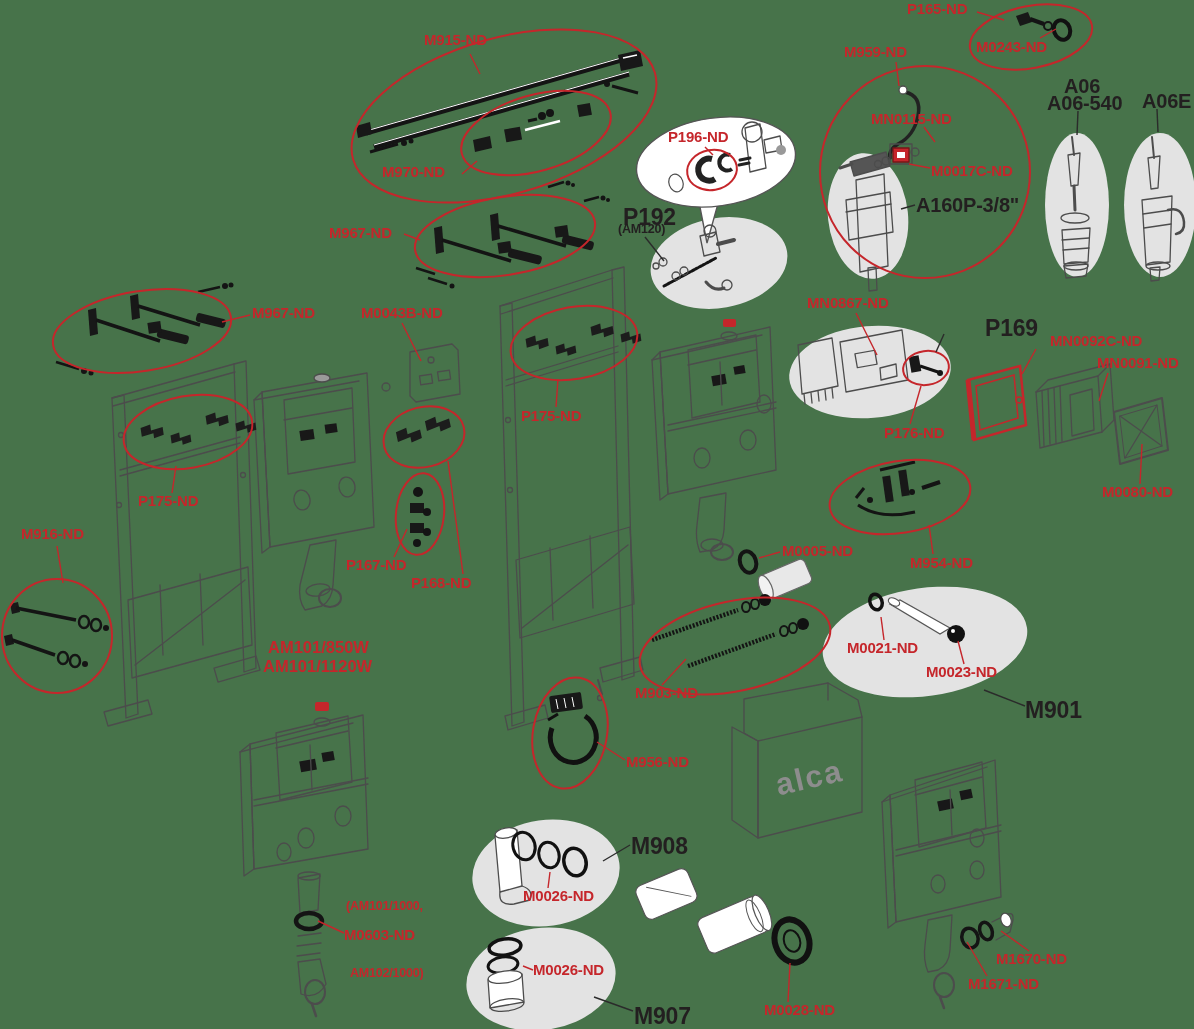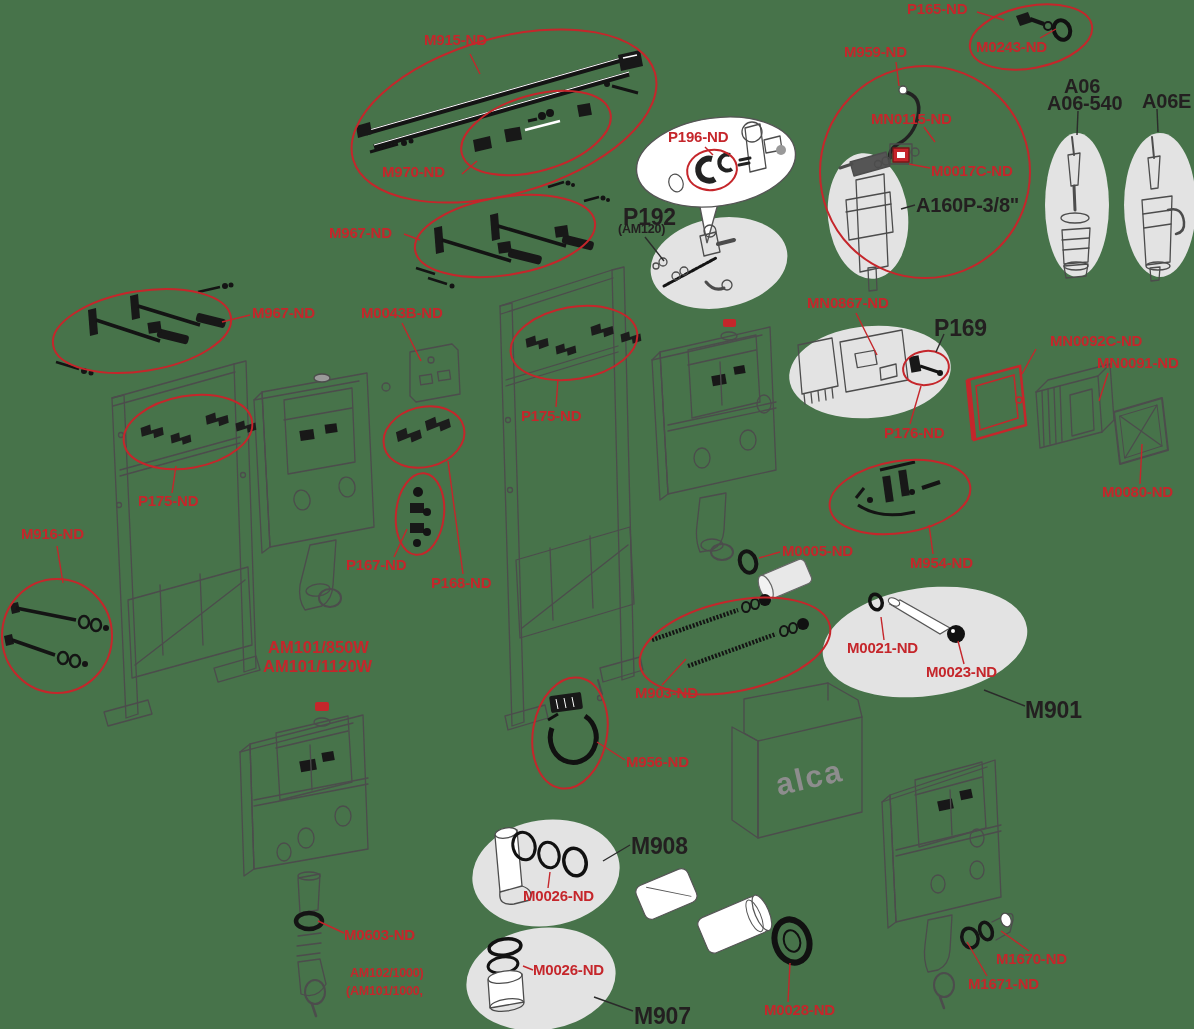--- a/index.html
+++ b/index.html
@@ -568,39 +568,39 @@
   <div class="lbl black xl" style="left:1142px;top:91px">A06E</div>
   <div class="lbl" style="left:668px;top:129px">P196-ND</div>
   <div class="lbl black big" style="left:623px;top:206px">P192</div>
   <div class="lbl black small" style="left:618px;top:223px">(AM120)</div>
   <div class="lbl" style="left:252px;top:305px">M967-ND</div>
   <div class="lbl" style="left:361px;top:305px">M0043B-ND</div>
   <div class="lbl" style="left:138px;top:493px">P175-ND</div>
   <div class="lbl" style="left:521px;top:408px">P175-ND</div>
   <div class="lbl" style="left:21px;top:526px">M916-ND</div>
   <div class="lbl" style="left:346px;top:557px">P167-ND</div>
-  <div class="lbl" style="left:431px;top:575px">P168-ND</div>
+  <div class="lbl" style="left:411px;top:575px">P168-ND</div>
   <div class="lbl am" style="left:268px;top:639px">AM101/850W</div>
   <div class="lbl am" style="left:263px;top:658px">AM101/1120W</div>
   <div class="lbl" style="left:807px;top:295px">MN0867-ND</div>
-  <div class="lbl black big" style="left:934px;top:317px">P169</div>
+  <div class="lbl black big" style="left:985px;top:317px">P169</div>
   <div class="lbl" style="left:1050px;top:333px">MN0092C-ND</div>
   <div class="lbl" style="left:1097px;top:355px">MN0091-ND</div>
   <div class="lbl" style="left:884px;top:425px">P176-ND</div>
   <div class="lbl" style="left:1102px;top:484px">M0080-ND</div>
   <div class="lbl" style="left:782px;top:543px">M0005-ND</div>
   <div class="lbl" style="left:910px;top:555px">M954-ND</div>
   <div class="lbl" style="left:847px;top:640px">M0021-ND</div>
   <div class="lbl" style="left:926px;top:664px">M0023-ND</div>
   <div class="lbl black big" style="left:1025px;top:699px">M901</div>
   <div class="lbl" style="left:635px;top:685px">M903-ND</div>
   <div class="lbl" style="left:626px;top:754px">M956-ND</div>
   <div class="lbl black big" style="left:631px;top:835px">M908</div>
   <div class="lbl" style="left:523px;top:888px">M0026-ND</div>
   <div class="lbl black big" style="left:634px;top:1005px">M907</div>
   <div class="lbl" style="left:533px;top:962px">M0026-ND</div>
   <div class="lbl" style="left:764px;top:1002px">M0028-ND</div>
   <div class="lbl" style="left:344px;top:927px">M0603-ND</div>
-  <div class="lbl small" style="left:346px;top:985px">(AM101/1000,</div>
+  <div class="lbl small" style="left:346px;top:900px">(AM101/1000,</div>
   <div class="lbl small" style="left:350px;top:967px">AM102/1000)</div>
   <div class="lbl" style="left:996px;top:951px">M1670-ND</div>
   <div class="lbl" style="left:968px;top:976px">M1671-ND</div>
 </div>
 
 </body></html>

